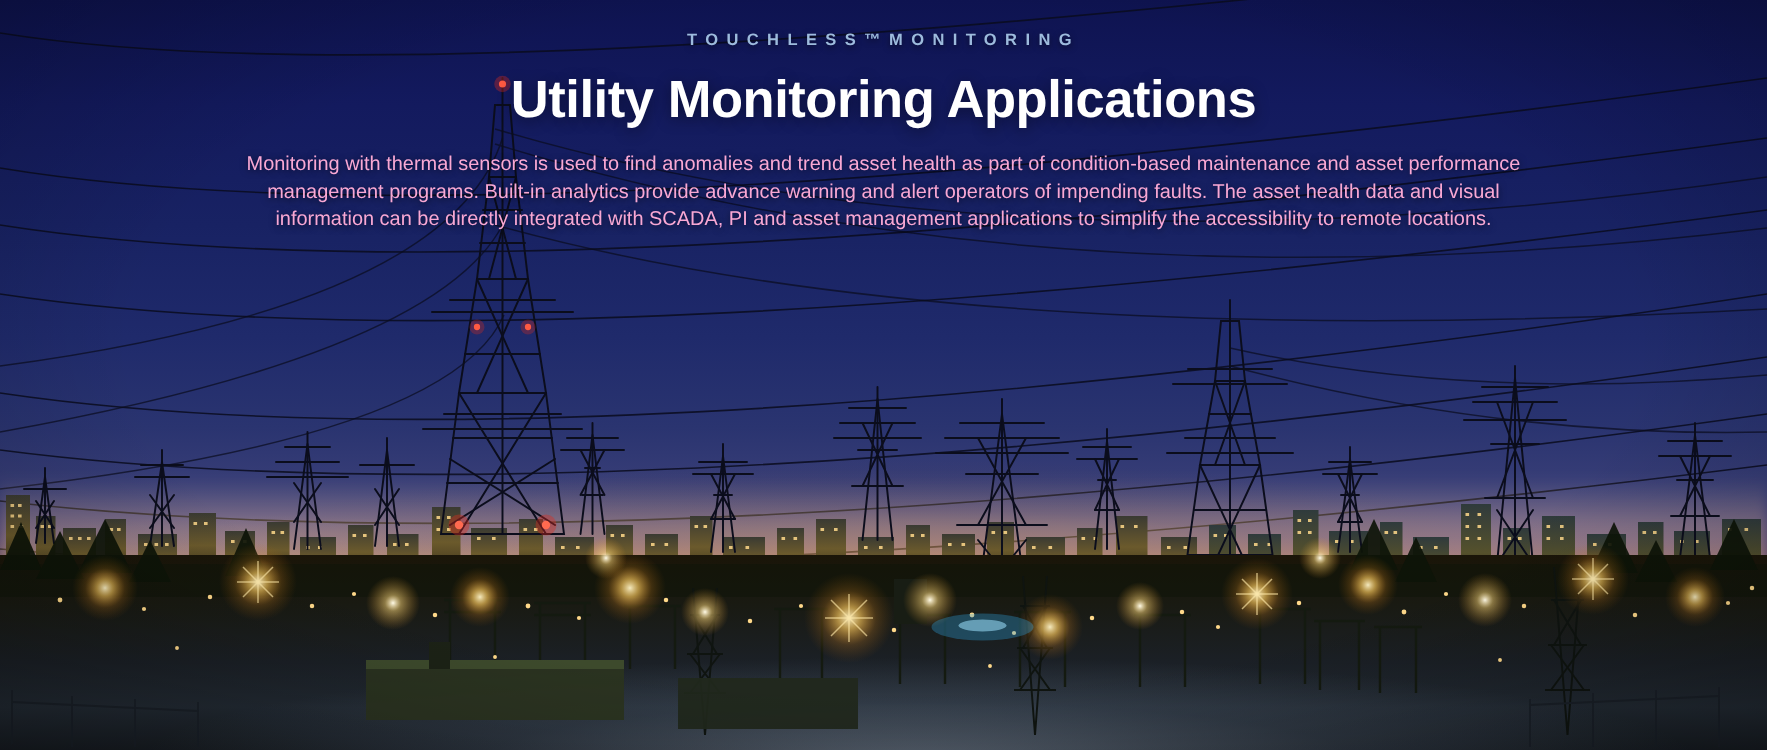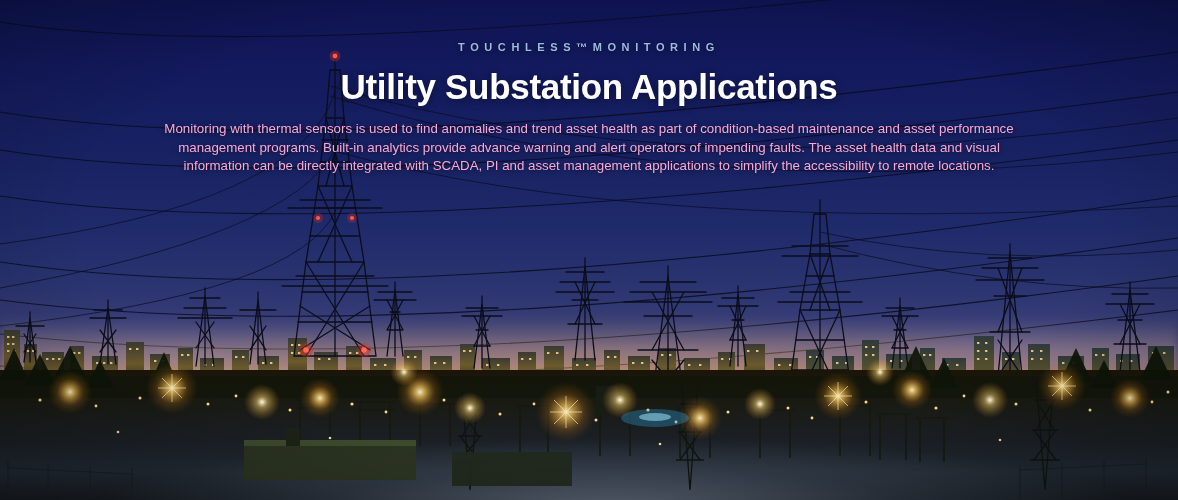--- a/index.html
+++ b/index.html
@@ -96,21 +96,21 @@
     position:absolute; inset:0; pointer-events:none;
     background:radial-gradient(ellipse 82% 88% at 50% 46%,
       rgba(0,0,0,0) 52%, rgba(0,0,0,.38) 100%);
   }
   .lamp-layer { position:absolute; inset:0; pointer-events:none; }
 
   
   .content {
     position:absolute; left:0; right:0; top:0;
     text-align:center; z-index:40;
-    padding-top:42px;
+    padding-top:22px;
   }
   .eyebrow {
     font-size:11px;
     font-weight:600;
     letter-spacing:5.6px;
     color:#9dbbdd;
     text-transform:uppercase;
     line-height:1;
     margin-bottom:14px;
     text-shadow:0 1px 4px rgba(0,0,0,.55);
@@ -620,17 +620,17 @@
         <ellipse cx="655" cy="418" rx="34" ry="9" fill="#2f9fd8" opacity=".35"></ellipse>
         <ellipse cx="655" cy="417" rx="16" ry="4" fill="#9fe2ff" opacity=".55"></ellipse>
       </g>
     </svg>
   </div>
 
   <div class="vignette"></div>
 
   <div class="content">
     <div class="eyebrow">TOUCHLESS™MONITORING</div>
-    <h1 class="headline">Utility Substation Applications</h1>
+    <h1 class="headline">Utility Monitoring Applications</h1>
     <p class="body-copy">Monitoring with thermal sensors is used to find anomalies and trend asset health as part of condition-based maintenance and asset performance management programs. Built-in analytics provide advance warning and alert operators of impending faults. The asset health data and visual information can be directly integrated with SCADA, PI and asset management applications to simplify the accessibility to remote locations.</p>
   </div>
 
 </div>
 
 </body></html>

